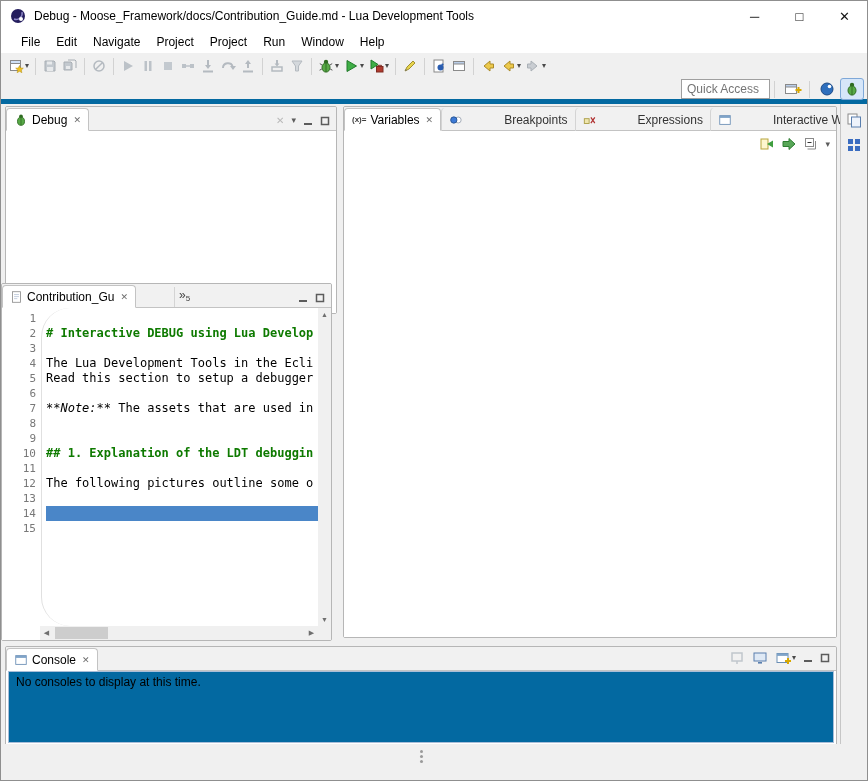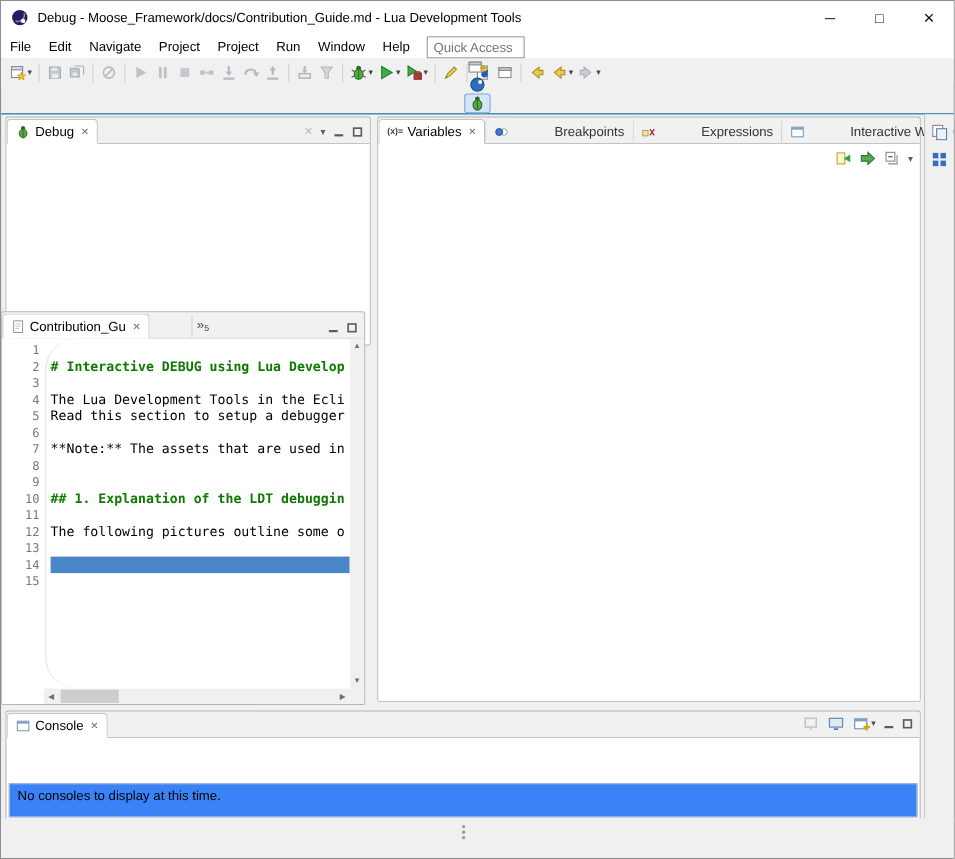--- a/index.html
+++ b/index.html
@@ -8,30 +8,30 @@
   .window { position:relative; width:868px; height:781px; background:var(--window-bg,#f0f0f0); border:1px solid #8f8f8f; overflow:hidden; }
 
   
   .titlebar { position:absolute; top:0; left:0; right:0; height:30px; background:var(--titlebar-bg,#fff); display:flex; align-items:center; }
   .app-icon { margin-left:9px; display:flex; }
   .win-title { margin-left:8px; font-size:12px; white-space:nowrap; }
   .win-controls { position:absolute; right:0; top:0; height:30px; display:flex; }
   .wc { width:45px; height:30px; display:flex; align-items:center; justify-content:center; font-size:13px; color:#111; }
 
   
-  .menubar { position:absolute; top:30px; left:0; right:0; height:22px; background:#fff; display:flex; align-items:center; padding-left:0; }
+  .menubar { position:absolute; top:30px; left:0; right:0; height:22px; background:#fff; display:flex; align-items:center; padding-left:12px; }
   .menubar span { padding:3px 8px; cursor:default; }
 
   
   .toolbar { position:absolute; top:52px; left:0; right:0; height:26px; background:var(--window-bg,#f0f0f0); display:flex; align-items:center; padding-left:5px; }
   .icon-btn { height:22px; display:flex; align-items:center; padding:0 2px; border-radius:3px; }
   .caret { font-size:8px; color:#4a4a4a; margin-left:1px; line-height:1; }
   .tb-sep { width:1px; height:17px; background:#d2d2d2; margin:0 4px; }
 
-  .toolbar2 { position:absolute; top:78px; left:0; right:0; height:25px; display:flex; align-items:center; justify-content:flex-end; padding-right:3px; border-bottom:1px solid #0369a1;flex-direction:column; }
+  .toolbar2 { position:absolute; top:78px; left:0; right:0; height:25px; display:flex; align-items:center; justify-content:flex-end; padding-right:3px; border-bottom:5px solid #0369a1; }
   .quick-access { width:89px; height:20px; border:1px solid #9f9f9f; background:#fff; color:#7a7a7a; font:12px "Liberation Sans",sans-serif; padding:2px 5px; }
   .persp-btn { height:22px; display:flex; align-items:center; padding:0 3px; border-radius:3px; margin-left:2px; }
   .persp-btn.active { background:#d6e6f9; border:1px solid #7fa8d8; }
 
   
   .view { position:absolute; background:#fff; border:1px solid #b6b6b6; border-radius:2px; }
   .tabrow { position:relative; height:24px; display:flex; align-items:flex-end; background:#f1f1f1; border-bottom:1px solid #c3c3c3; border-radius:2px 2px 0 0; }
   .tab { height:23px; display:flex; align-items:center; gap:4px; padding:0 7px; margin-bottom:-1px; white-space:nowrap; }
   .tab.active { background:#fff; border:1px solid #c3c3c3; border-bottom:1px solid #fff; border-radius:4px 4px 0 0; z-index:2; }
   .tab.inactive { color:#333; border-left:1px solid #d4d4d4; border-radius:4px 0 0 0;gap:41px; }
@@ -69,21 +69,21 @@
   .sarr.up { top:0; left:0; }  .sarr.down { bottom:0; left:0; }
   .sarr.left { left:0; top:0; } .sarr.right { right:0; top:0; }
   .hthumb { position:absolute; left:15px; top:1px; width:53px; height:12px; background:#cdcdcd; }
   .scorner { position:absolute; right:0; bottom:0; width:13px; height:14px; background:#f0f0f0; }
 
   
   .vtoolbar { position:absolute; top:24px; left:0; right:0; height:26px; background:#fff; display:flex; align-items:center; justify-content:flex-end; gap:6px; padding-right:6px; }
   .vcontent { position:absolute; top:50px; left:0; right:0; bottom:0; background:#fff; }
 
   
-  .console-content { position:absolute; top:24px; left:2px; right:2px; bottom:2px; background:#3b82f6; border:1px solid #a9bed8; padding:3px 7px;margin-top:41px; }
+  .console-content { position:absolute; top:24px; left:2px; right:2px; bottom:2px; background:#0369a1; border:1px solid #a9bed8; padding:3px 7px; }
 
   
   .right-strip { position:absolute; top:103px; right:0; width:27px; height:642px; background:#f0f0f0; border-left:1px solid #c6c6c6; display:flex; flex-direction:column; align-items:center; padding-top:8px; gap:9px; }
   .bottom-area { position:absolute; left:0; right:0; bottom:0; height:36px; background:#f0f0f0; }
   .sash-dots { position:absolute; left:419px; top:6px; width:3px; height:3px; background:#9a9a9a; border-radius:50%;
                box-shadow:0 5px 0 #9a9a9a, 0 10px 0 #9a9a9a; }
 </style>
 </head>
 <body>
 
@@ -376,21 +376,21 @@
           <div class="ln">14</div>
           <div class="ln">15</div>
         </div>
       <div class="code-wrap">
           <div class="cl"></div>
           <div class="cl h"># Interactive DEBUG using Lua Develop</div>
           <div class="cl"></div>
           <div class="cl">The Lua Development Tools in the Ecli</div>
           <div class="cl">Read this section to setup a debugger</div>
           <div class="cl"></div>
-          <div class="cl"><span style="">**Note:**</span> The assets that are used in</div>
+          <div class="cl"><span style="font-style: italic;">**Note:**</span> The assets that are used in</div>
           <div class="cl"></div>
           <div class="cl"></div>
           <div class="cl h">## 1. Explanation of the LDT debuggin</div>
           <div class="cl"></div>
           <div class="cl">The following pictures outline some o</div>
           <div class="cl"></div>
           <div class="cl sel"></div>
         </div>
       <div class="vscroll">
         <span class="sarr up">▲</span>

